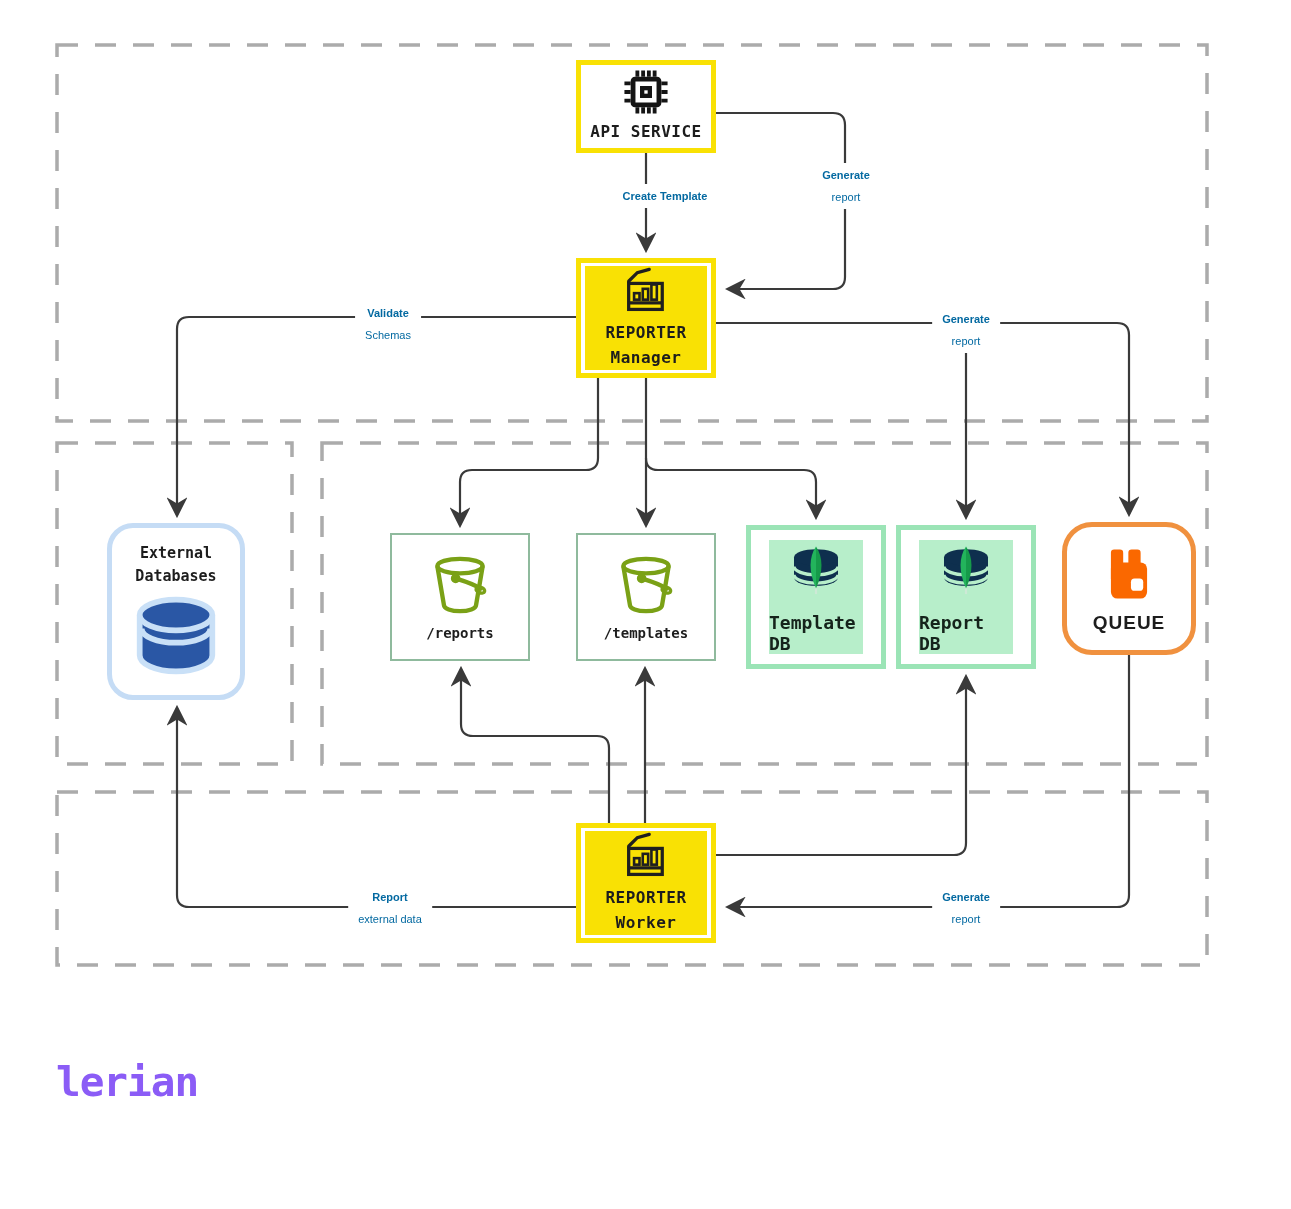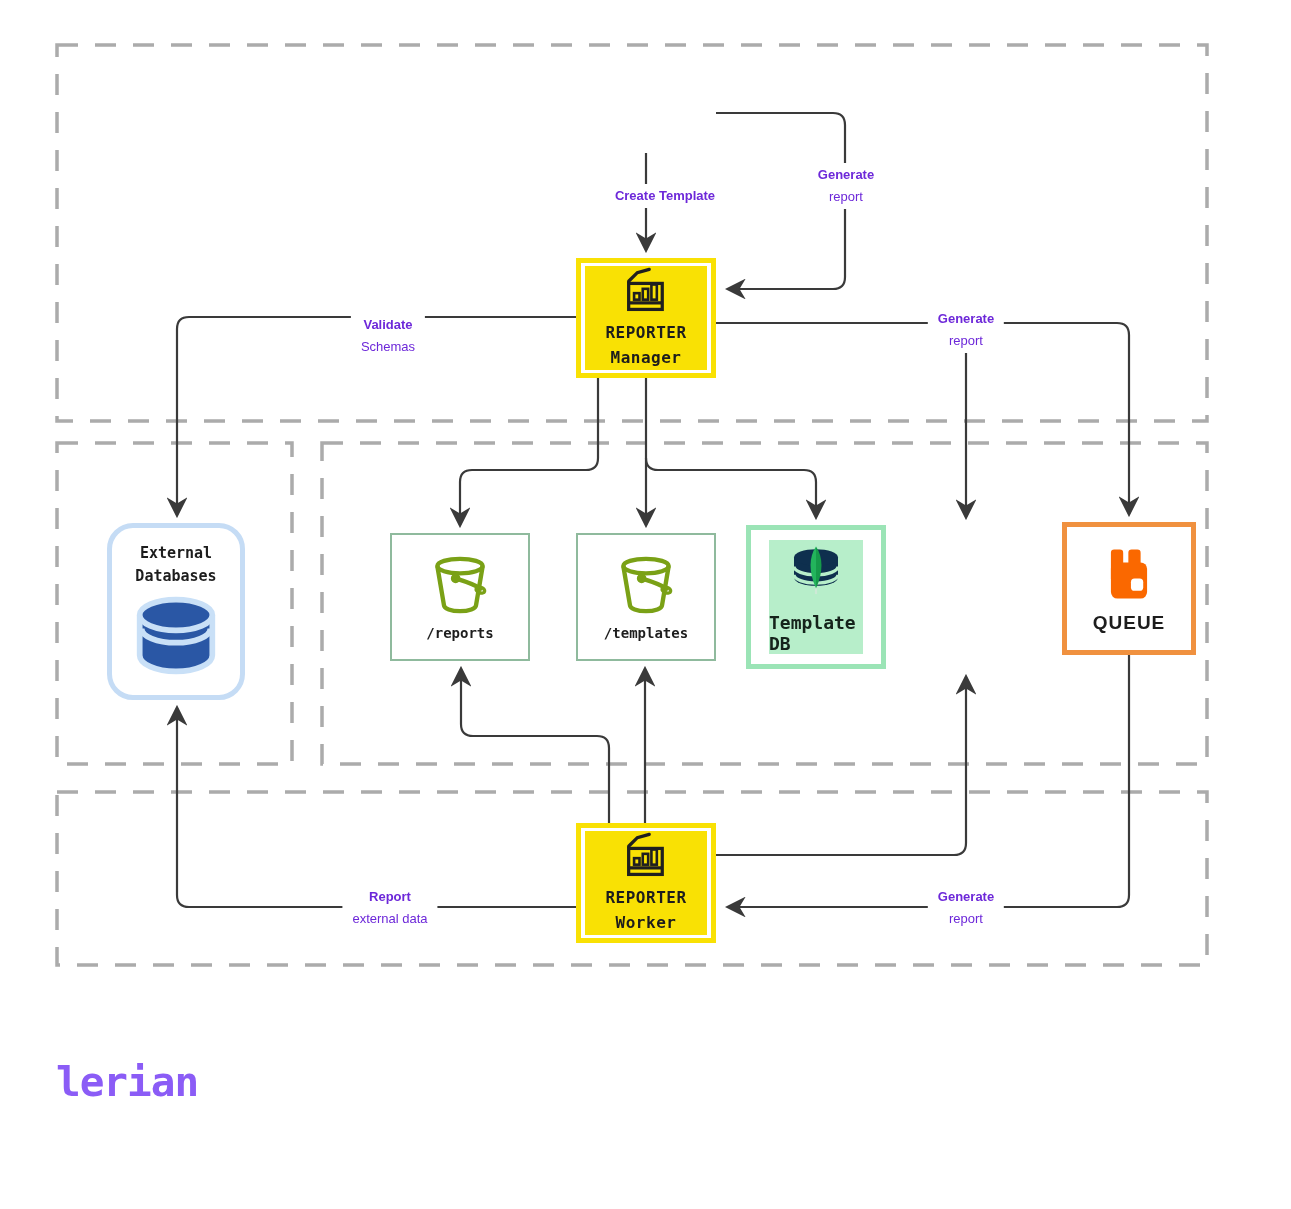--- a/index.html
+++ b/index.html
@@ -25,21 +25,21 @@
   .mintbox{border:5px solid #9BE4B6;background:#fff;padding:18px;}
   .mintbox .inner{flex:1;width:100%;background:#B7EECA;display:flex;flex-direction:column;
                   align-items:center;justify-content:center;box-sizing:border-box;}
   .mint-label{font-size:18px;color:#15231b;margin-top:2px;}
   
   .orangebox{border:5px solid #F0913F;}
   .queue-label{font-family:"Liberation Sans",sans-serif;font-weight:bold;font-size:19px;
                letter-spacing:1px;color:#1d1d1d;margin-top:4px;}
   
   .edge-label{position:absolute;transform:translate(-50%,-50%);background:#ffffff;
-              text-align:center;font-size:13px;color:#6d28d9;padding:1px 10px;line-height:22px;
+              text-align:center;font-size:11px;color:#0369a1;padding:1px 10px;line-height:22px;
               white-space:nowrap;}
   .edge-label .lb{font-weight:bold;display:block;}
   .edge-label .lr{display:block;}
   
   #logo{position:absolute;left:56px;top:1058px;font-family:"DejaVu Sans Mono",monospace;
         font-weight:bold;font-size:41px;color:#8b5cf6;letter-spacing:-1px;}
 </style>
 </head>
 <body>
 
@@ -69,20 +69,37 @@
       <path d="M646,378 V525" marker-end="url(#arr)"></path>
       <path d="M646,458 Q646,470 658,470 H804 Q816,470 816,482 V517" marker-end="url(#arr)"></path>
       <path d="M609,823 V748 Q609,736 597,736 H473 Q461,736 461,724 V669" marker-end="url(#arr)"></path>
       <path d="M645,823 V669" marker-end="url(#arr)"></path>
       <path d="M716,855 H954 Q966,855 966,843 V677" marker-end="url(#arr)"></path>
       <path d="M1129,655 V895 Q1129,907 1117,907 H728" marker-end="url(#arr)"></path>
       <path d="M576,907 H189 Q177,907 177,895 V708" marker-end="url(#arr)"></path>
     </g>
   </svg>
 
+  <div class="node ybox flat" style="left:576px;top:60px;width:140px;height:93px;">
+    <div class="inner">
+      <span>
+        <svg width="46" height="46" viewBox="0 0 48 48" fill="none" stroke="#151515">
+          <g stroke-width="4" stroke-linecap="butt">
+            <path d="M15,1.5 V8 M21,1.5 V8 M27,1.5 V8 M33,1.5 V8"></path>
+            <path d="M15,40 V46.5 M21,40 V46.5 M27,40 V46.5 M33,40 V46.5"></path>
+            <path d="M1.5,15 H8 M1.5,24 H8 M1.5,33 H8"></path>
+            <path d="M40,15 H46.5 M40,24 H46.5 M40,33 H46.5"></path>
+          </g>
+          <rect x="10.5" y="10.5" width="27" height="27" rx="2" stroke-width="5"></rect>
+          <rect x="20" y="20" width="8" height="8" stroke-width="4.5"></rect>
+        </svg>
+      </span>
+      <div class="mono svc-label">API SERVICE</div>
+    </div>
+  </div>
 
   <div class="node ybox" style="left:576px;top:258px;width:140px;height:120px;">
     <div class="inner">
       <span>
         <svg width="52" height="50" viewBox="0 0 48 46" fill="none" stroke="#1f1f1f">
           <polyline points="8,14 16,6 27,3" stroke-width="3" stroke-linecap="round"></polyline>
           <rect x="8" y="16" width="31" height="24" stroke-width="3"></rect>
           <line x1="8" y1="34" x2="39" y2="34" stroke-width="3"></line>
           <rect x="13" y="25" width="5" height="6" stroke-width="2.4"></rect>
           <rect x="21" y="21" width="5" height="10" stroke-width="2.4"></rect>
@@ -161,41 +178,57 @@
           <path d="M12,33 a24,9 0 0 0 48,0" fill="none" stroke="#B7EECA" stroke-width="3.6"></path>
           <line x1="36" y1="46" x2="36" y2="54" stroke="#CDE9D6" stroke-width="2.4"></line>
           <path d="M36,2 Q24,20 36,48 Z" fill="#23B45C"></path>
           <path d="M36,2 Q48,20 36,48 Z" fill="#169A4A"></path>
         </svg>
       </span>
       <div class="mono mint-label">Template DB</div>
     </div>
   </div>
 
-
-  <div class="node orangebox" style="left:1062px;top:522px;width:134px;height:133px;">
+  <div class="node mintbox" style="left:896px;top:525px;width:140px;height:144px;">
+    <div class="inner">
+      <span>
+        <svg width="66" height="66" viewBox="0 0 72 62">
+          <path d="M12,14 v22 a24,9 0 0 0 48,0 v-22" fill="#0E2F4E"></path>
+          <ellipse cx="36" cy="14" rx="24" ry="9" fill="#0E2F4E"></ellipse>
+          <path d="M12,24 a24,9 0 0 0 48,0" fill="none" stroke="#B7EECA" stroke-width="3.6"></path>
+          <path d="M12,33 a24,9 0 0 0 48,0" fill="none" stroke="#B7EECA" stroke-width="3.6"></path>
+          <line x1="36" y1="46" x2="36" y2="54" stroke="#CDE9D6" stroke-width="2.4"></line>
+          <path d="M36,2 Q24,20 36,48 Z" fill="#23B45C"></path>
+          <path d="M36,2 Q48,20 36,48 Z" fill="#169A4A"></path>
+        </svg>
+      </span>
+      <div class="mono mint-label">Report DB</div>
+    </div>
+  </div>
+
+  <div class="node orangebox" style="left:1062px;top:522px;width:134px;height:133px;border-radius:30px;">
     <span>
       <svg width="62" height="60" viewBox="0 0 48 46" fill="#FA6800">
         <rect x="10" y="4" width="9.5" height="25" rx="2.5"></rect>
         <rect x="23.5" y="4" width="9.5" height="16" rx="2.5"></rect>
         <rect x="10" y="14" width="28" height="28" rx="5"></rect>
         <rect x="25.5" y="26.5" width="9.5" height="9.5" rx="2.8" fill="#ffffff"></rect>
       </svg>
     </span>
     <div class="queue-label">QUEUE</div>
   </div>
 
   <div class="edge-label" style="left:665px;top:196px;">
     <span class="lb">Create Template</span>
   </div>
   <div class="edge-label" style="left:846px;top:186px;">
     <span class="lb">Generate</span>
     <span class="lr">report</span>
   </div>
-  <div class="edge-label" style="left:388px;top:336px;">
+  <div class="edge-label" style="left:388px;top:324px;">
     <span class="lb">Validate</span>
     <span class="lr">Schemas</span>
   </div>
   <div class="edge-label" style="left:966px;top:330px;">
     <span class="lb">Generate</span>
     <span class="lr">report</span>
   </div>
   <div class="edge-label" style="left:966px;top:908px;">
     <span class="lb">Generate</span>
     <span class="lr">report</span>

